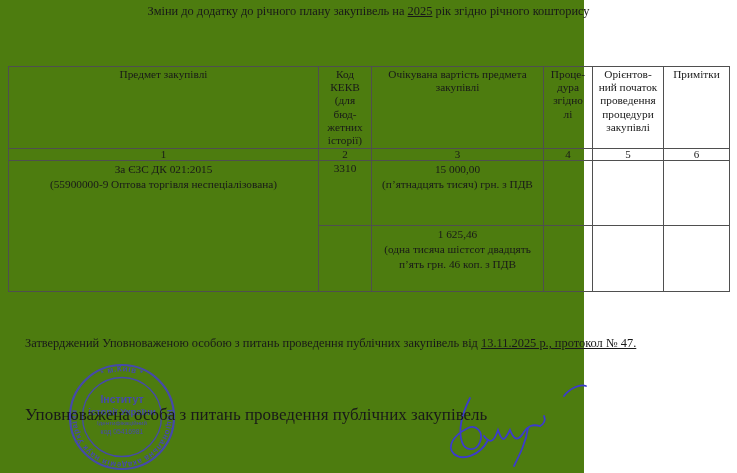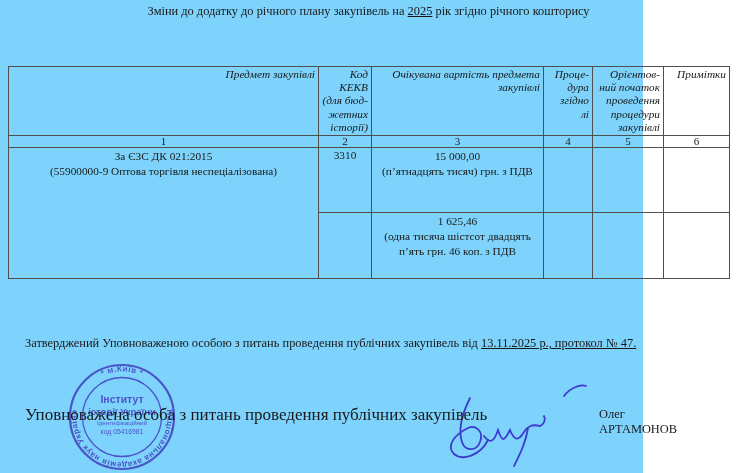--- a/index.html
+++ b/index.html
@@ -5,38 +5,38 @@
   * { box-sizing: border-box; }
   html,body { margin:0; padding:0; }
   body {
     width:737px; height:473px;
     background:#ffffff;
     font-family:"Liberation Serif","DejaVu Serif",serif;
     color:#191919;
     position:relative;
     overflow:hidden;
   }
-  .page { position:absolute; left:0; top:0; width:643px; height:473px; background:#7dd3fc; }
+  .page { position:absolute; left:0; top:0; width:584px; height:473px; background:#4d7c0f; }
 
   .title-block { position:absolute; left:0; top:4px; width:737px; text-align:center;
                  font-size:12.4px; line-height:15px; }
   .u { text-decoration:underline; }
 
   table.main {
     position:absolute; left:8px; top:66px; width:721px;
     border-collapse:collapse; table-layout:fixed;
     font-size:11.3px;
   }
   table.main td {
     border:1px solid #4f4f4f;
     vertical-align:top;
     padding:1px 3px;
     overflow:hidden;
   }
-  td.hdr { text-align:right; line-height:13.2px; white-space:pre-line; height:64px;font-style:italic; }
+  td.hdr { text-align:center; line-height:13.2px; white-space:pre-line; height:64px; }
   tr.nums td { text-align:center; line-height:11px; height:12px; font-size:11px; padding:0 3px; }
   td.subject { white-space:pre-line; line-height:15px; text-align:center; padding:2px 5px; }
   td.kekv { text-align:center; padding-top:2px; }
   td.amount { text-align:center; white-space:pre-line; line-height:15px; padding-top:2px; }
   tr.rowA td { height:65px; }
   tr.rowB td { height:66px; }
 
   .approval { position:absolute; left:25px; top:336px; width:700px; font-size:12.4px; line-height:15px; z-index:3; }
   .role    { position:absolute; left:25px; top:405px; font-size:17px; z-index:4;text-align:right; }
   .name    { position:absolute; left:599px; top:407px; font-size:12.4px; z-index:4; }
@@ -141,15 +141,14 @@
   <div class="role">Уповноважена особа з питань проведення публічних закупівель</div>
 
   <svg class="sig" viewBox="0 0 180 92">
     <path d="M 38 20 C 30 36, 26 52, 30 64 C 33 73, 44 74, 48 64 C 52 54, 44 46, 36 50 C 22 57, 14 68, 22 76 C 30 83, 48 78, 56 62"></path>
     <path d="M 52 58 C 58 66, 62 64, 66 52 C 70 64, 72 64, 78 52 C 82 62, 86 64, 92 54 C 96 48, 100 46, 108 48"></path>
     <path d="M 108 48 C 112 46, 114 42, 112 38"></path>
     <path d="M 96 50 C 94 64, 88 76, 82 88"></path>
     <path d="M 132 18 C 138 10, 148 6, 154 8"></path>
   </svg>
 
-  <div class="name">Олег АРТАМОНОВ</div>
 
 </div>
 
 </body></html>

